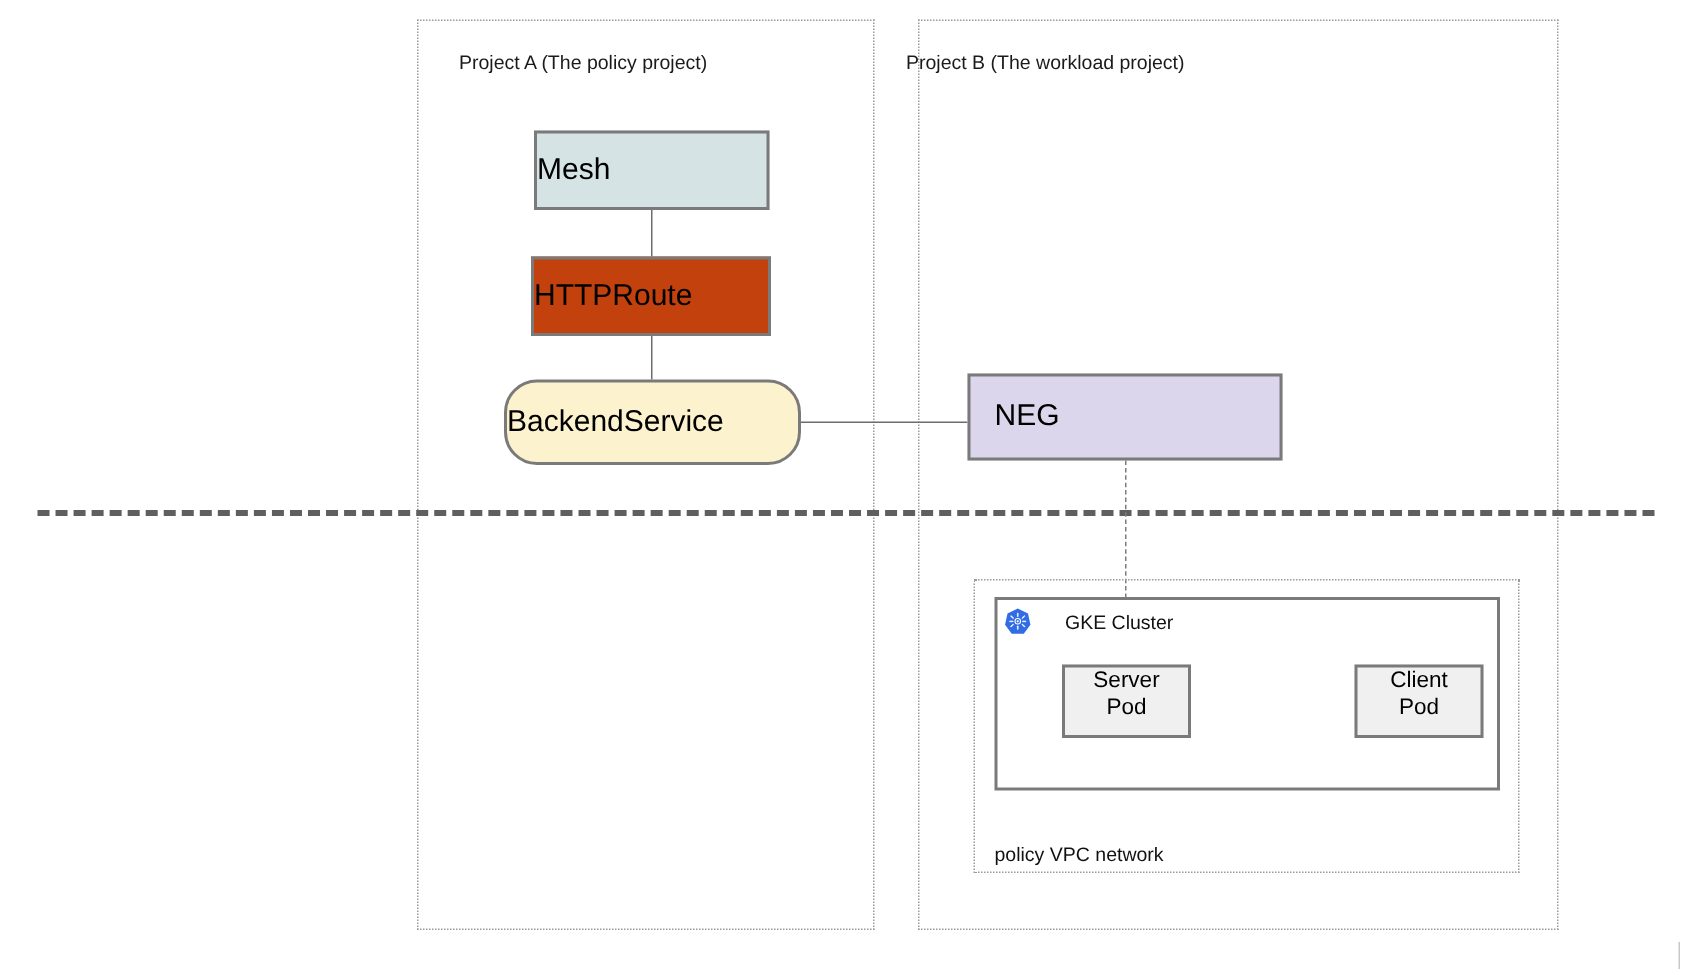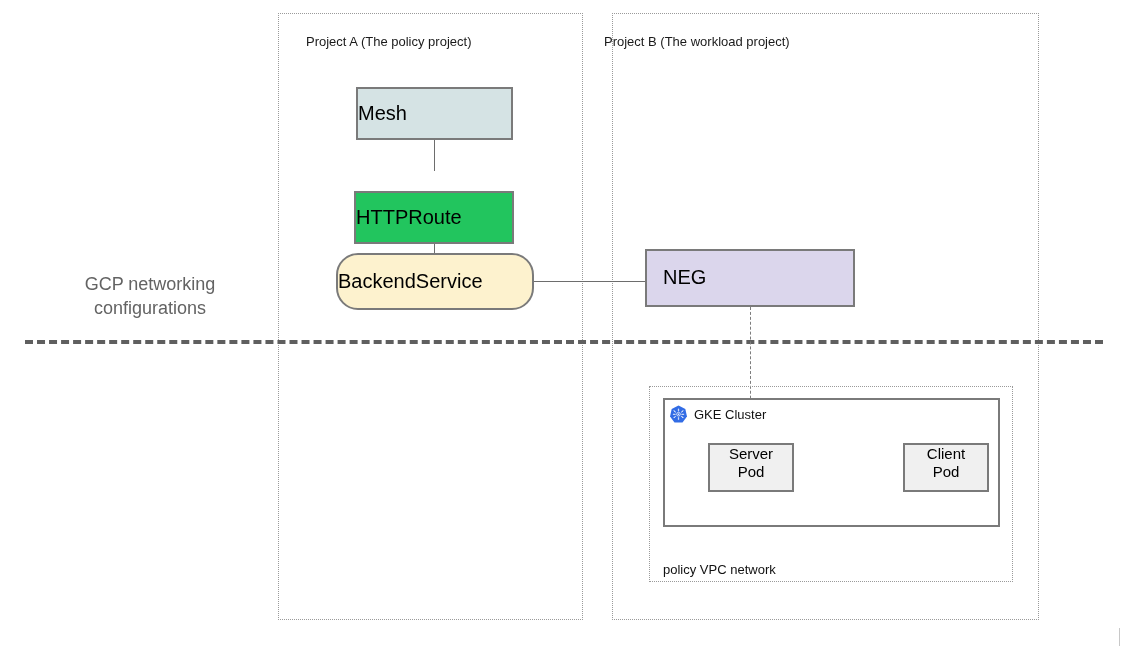--- a/index.html
+++ b/index.html
@@ -35,21 +35,21 @@
     position: absolute;
     box-sizing: border-box;
     border: 2px solid #7a7a7a;
     display: flex;
     align-items: center;
     text-align: center;
     color: #000000;
     line-height: 1.18;
   }
   .node.mesh        { background: #d5e3e4; }
-  .node.httproute   { background: #22c55e; margin-top: 20px; }
+  .node.httproute   { background: #c2410c; }
   .node.backendsvc  { background: #fdf2ce; }
   .node.neg         { background: #dbd6ec; padding-left: 16px; }
   .node.pod         { background: #f0f0f0; border-width: 2px; }
 
   
   .conn-v {
     position: absolute;
     width: 0;
     border-left: 1.6px solid #6d6d6d;
   }
@@ -85,21 +85,21 @@
   .cluster-box {
     position: absolute;
     box-sizing: border-box;
     border: 2px solid #7a7a7a;
     background: #ffffff;
   }
   .cluster-title {
     position: absolute;
     display: flex;
     align-items: center;
-    gap: 6px;
+    gap: 22px;
     font-size: 13px;
     color: #111111;
     white-space: nowrap;
   }
   .k8s-icon {
     width: 19px;
     height: 19px;
     display: block;
     flex: 0 0 auto;
   }
@@ -120,22 +120,20 @@
 <body>
 
 <div id="canvas">
 
   <div class="project-box" style="left:278px; top:13px; width:305px; height:607px;"></div>
   <div class="project-label" style="left:306px; top:34px;">Project A (The policy project)</div>
 
   <div class="project-box" style="left:612px; top:13px; width:427px; height:607px;"></div>
   <div class="project-label" style="left:604px; top:34px;">Project B (The workload project)</div>
 
-  <div class="region-label" style="left:50px; top:272px; width:200px;">GCP networking
-configurations</div>
 
   <div class="divider" style="left:25px; top:340px; width:1078px;"></div>
 
   <div class="conn-v" style="left:434px; top:140px; height:31px;"></div>
   <div class="conn-v" style="left:434px; top:224px; height:29px;"></div>
 
   <div class="conn-h" style="left:534px; top:281px; width:111px;"></div>
 
   <div class="conn-dashed-v" style="left:750px; top:307px; height:136px;"></div>
 

